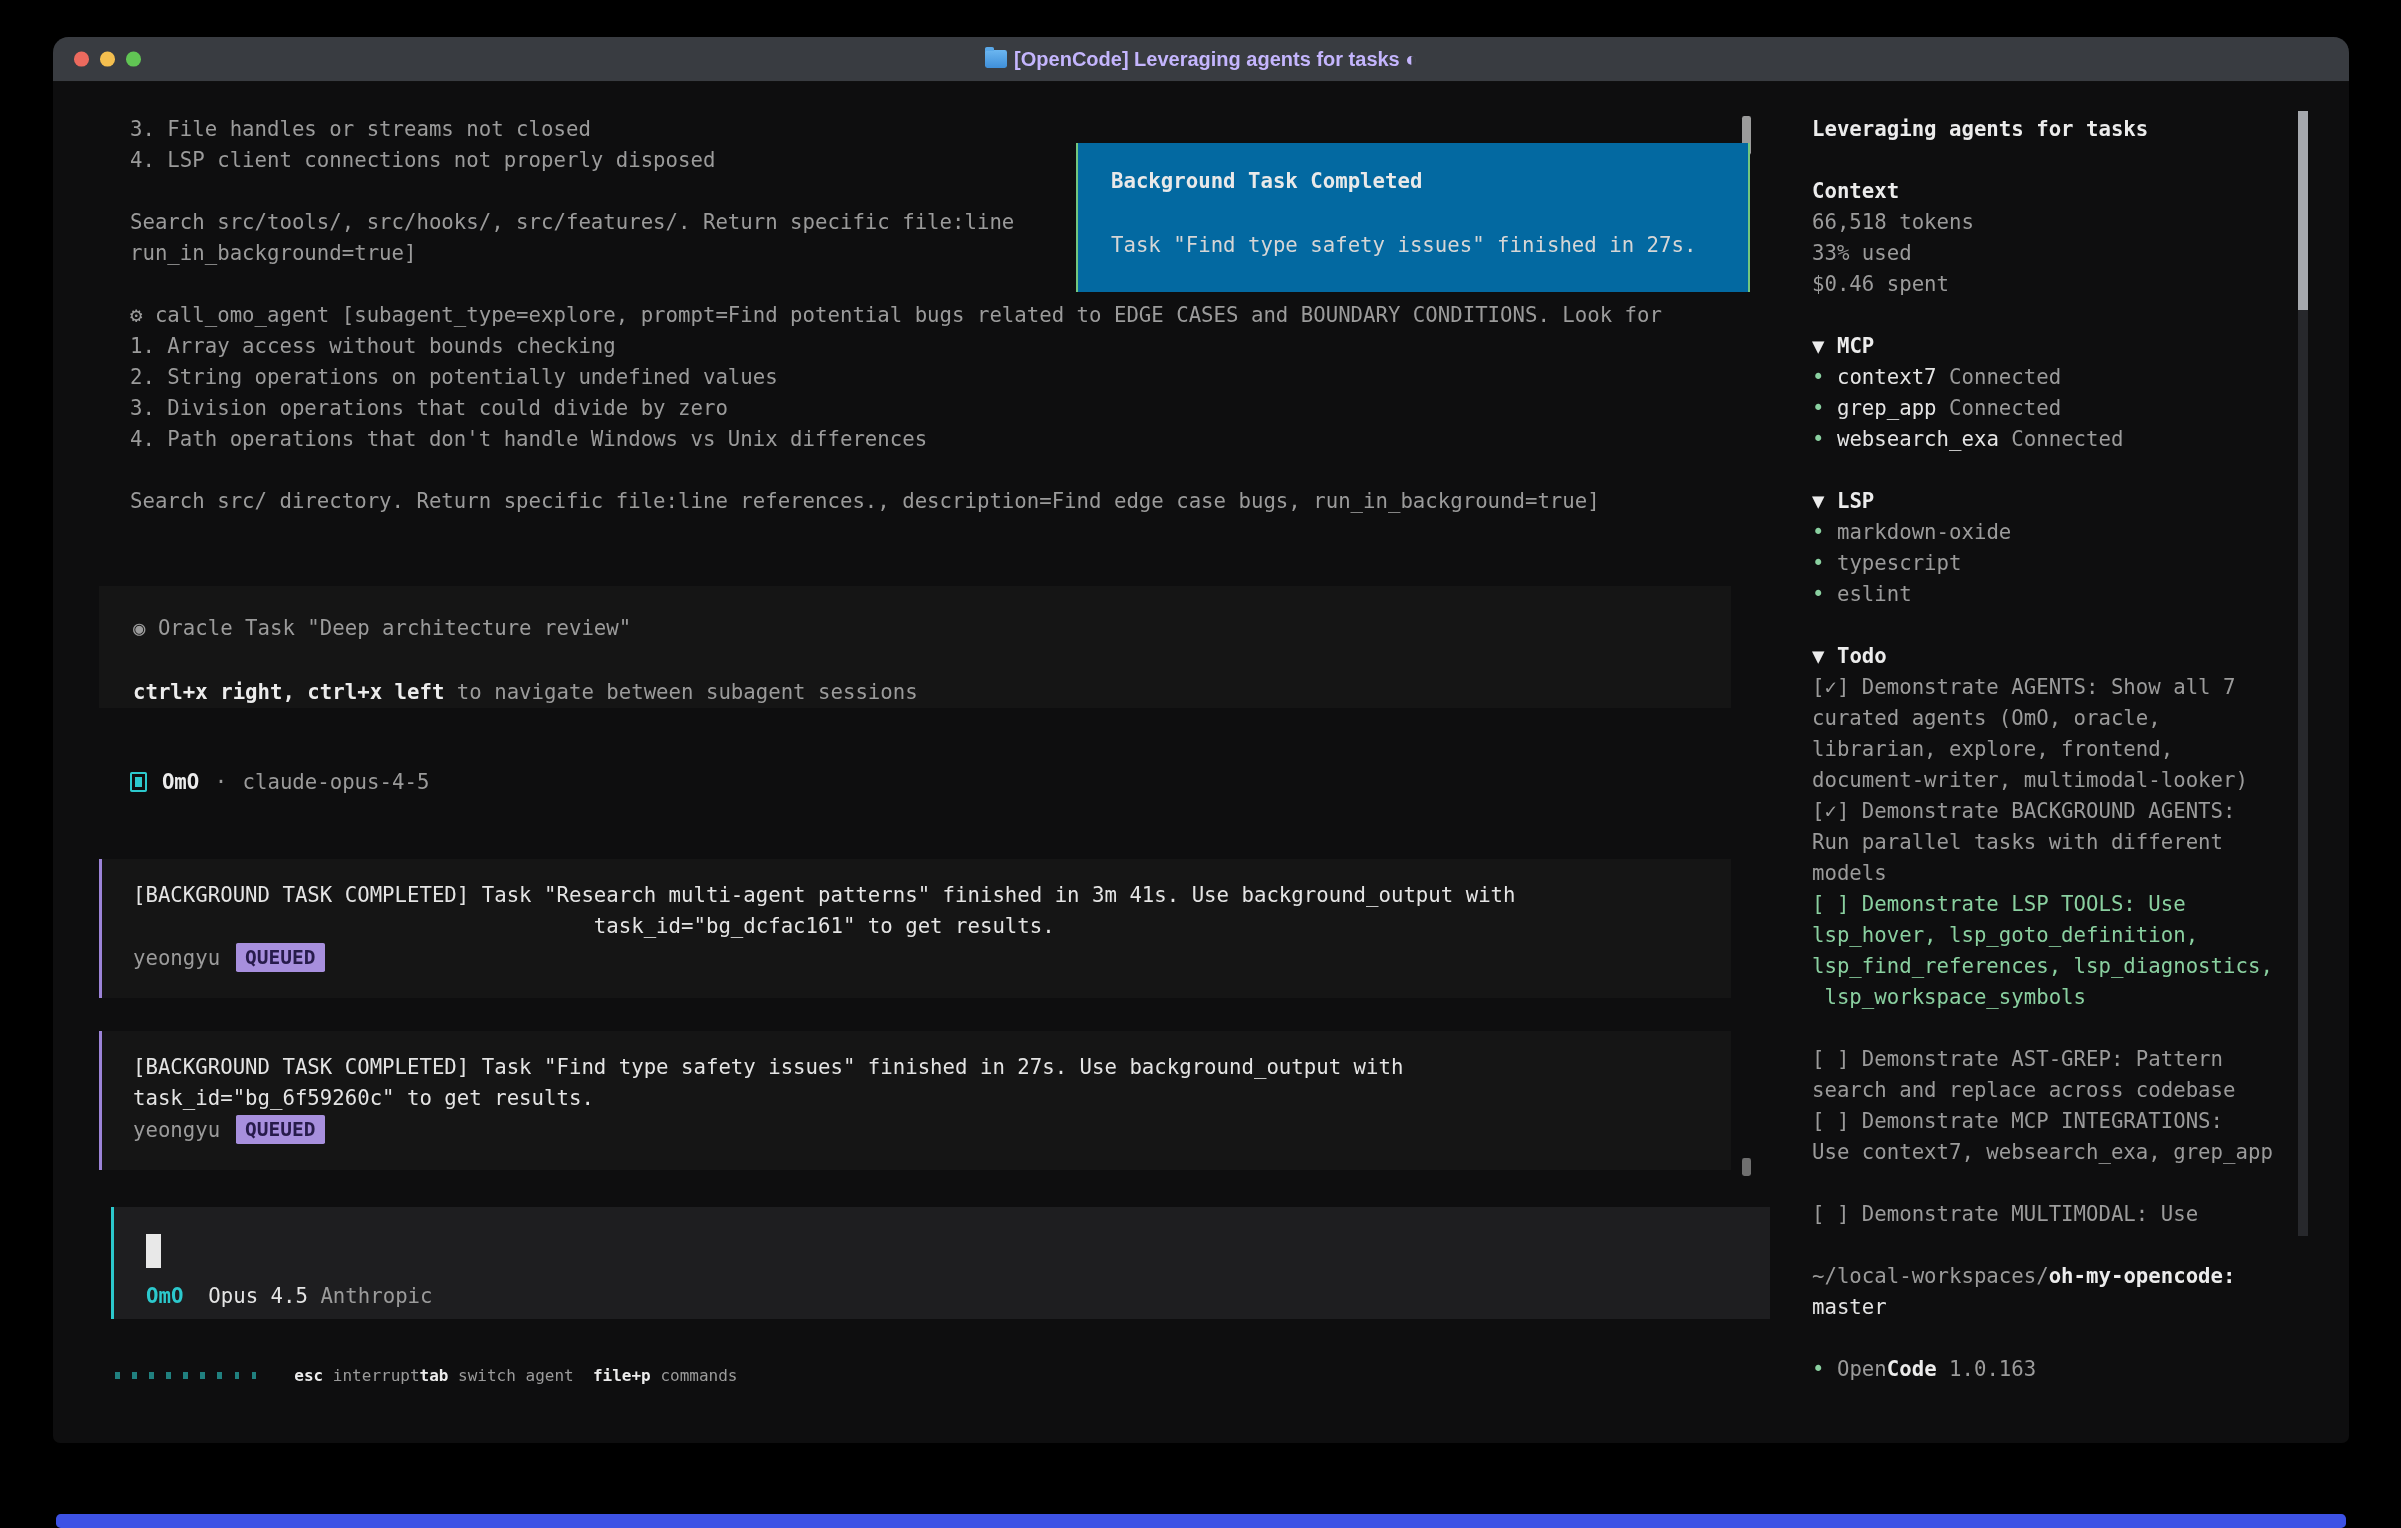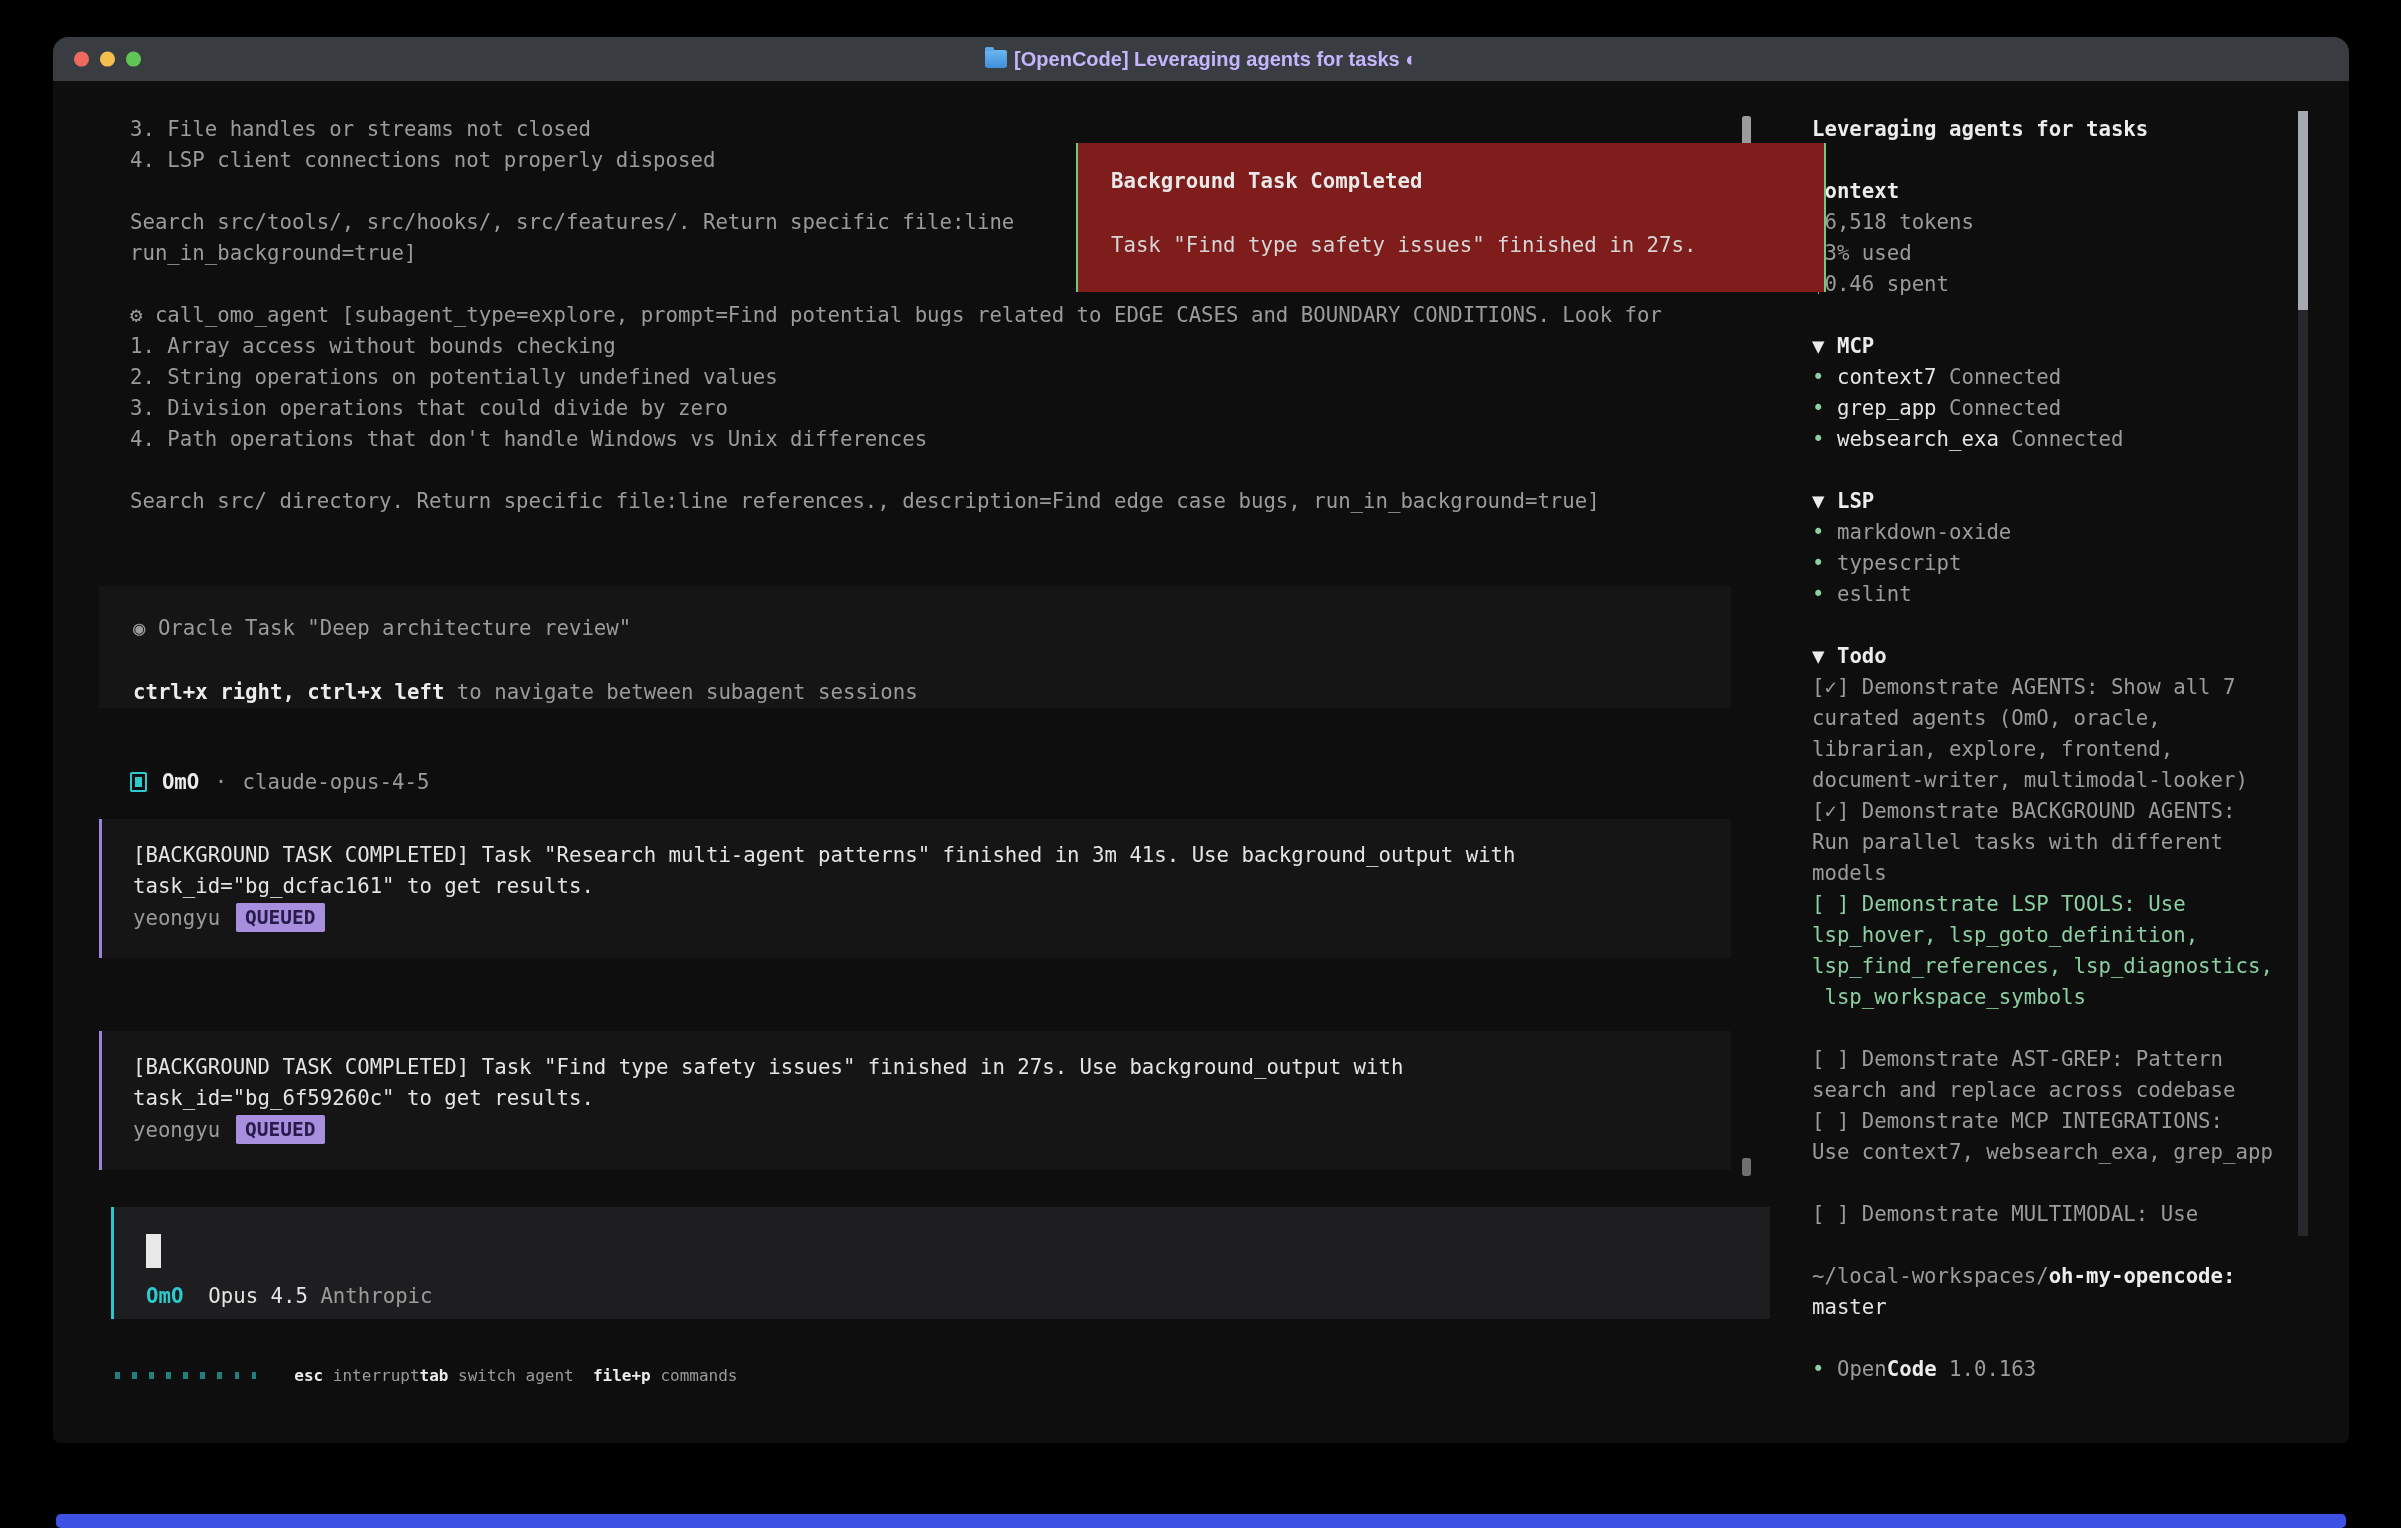--- a/index.html
+++ b/index.html
@@ -33,41 +33,41 @@
   .line { height:31px; white-space:pre; font-size:20.7px; line-height:31px; }
   .dim    { color:#9b9b9b; }
   .bright { color:#e4e4e4; }
   .bold-w { color:#ececec; font-weight:bold; }
   .green  { color:#8ad0a0; }
   .cyan   { color:#2cc9cd; }
 
   .outcol { position:absolute; left:77px; top:31px; color:#9b9b9b; }
 
   
-  .notif { position:absolute; left:1023px; top:60px; width:750px; height:149px;
-           background:#7f1d1d; border-left:2.4px solid #73c77e; border-right:2.4px solid #73c77e; z-index:5; }
+  .notif { position:absolute; left:1023px; top:60px; width:674px; height:149px;
+           background:#0369a1; border-left:2.4px solid #73c77e; border-right:2.4px solid #73c77e; z-index:5; }
   .notif .n-title { position:absolute; left:33px; top:26px; font-size:20.7px; font-weight:bold; color:#e9e9e9; white-space:pre; }
   .notif .n-body  { position:absolute; left:33px; top:90px; font-size:20.7px; color:#d6d6d6; white-space:pre; }
 
   
   .oracle { position:absolute; left:46px; top:503px; width:1632px; height:122px; background:#151515; }
   .oracle .o-title { position:absolute; left:34px; top:27px; }
   .oracle .o-hint  { position:absolute; left:34px; top:91px; }
 
   
   .agent-header { position:absolute; left:77px; top:687px; display:flex; align-items:center; gap:15.4px;
                   font-size:20.7px; }
   .agent-icon { width:16.5px; height:20px; border:2.4px solid #2cc9cd; border-radius:1.8px;
                 display:flex; align-items:center; justify-content:center; }
   .agent-icon i { display:block; width:7px; height:10.6px; background:#2cc9cd; }
 
   
   .task { position:absolute; left:46px; width:1632px; height:139px; background:#151515;
           border-left:3.5px solid #9c83d8; }
-  .task.t1 { top:736px; }
+  .task.t1 { top:776px;text-align:center; }
   .task.t2 { top:948px; }
   .task .body { position:absolute; left:31px; top:21px; }
   .badge-row { display:flex; align-items:center; gap:15.4px; height:31px; }
   .badge { background:#a78fdd; color:#271b4b; font-weight:bold; font-size:19.5px;
            padding:3px 9.5px; border-radius:1.8px; line-height:1.2; }
 
   
   .input-panel { position:absolute; left:58px; top:1124px; width:1659px; height:112px;
                  background:#1e1e20; border-left:3.5px solid #2cc9cd; }
   .cursor { position:absolute; left:32px; top:27px; width:15.4px; height:34px; background:#e8e8e8; }

